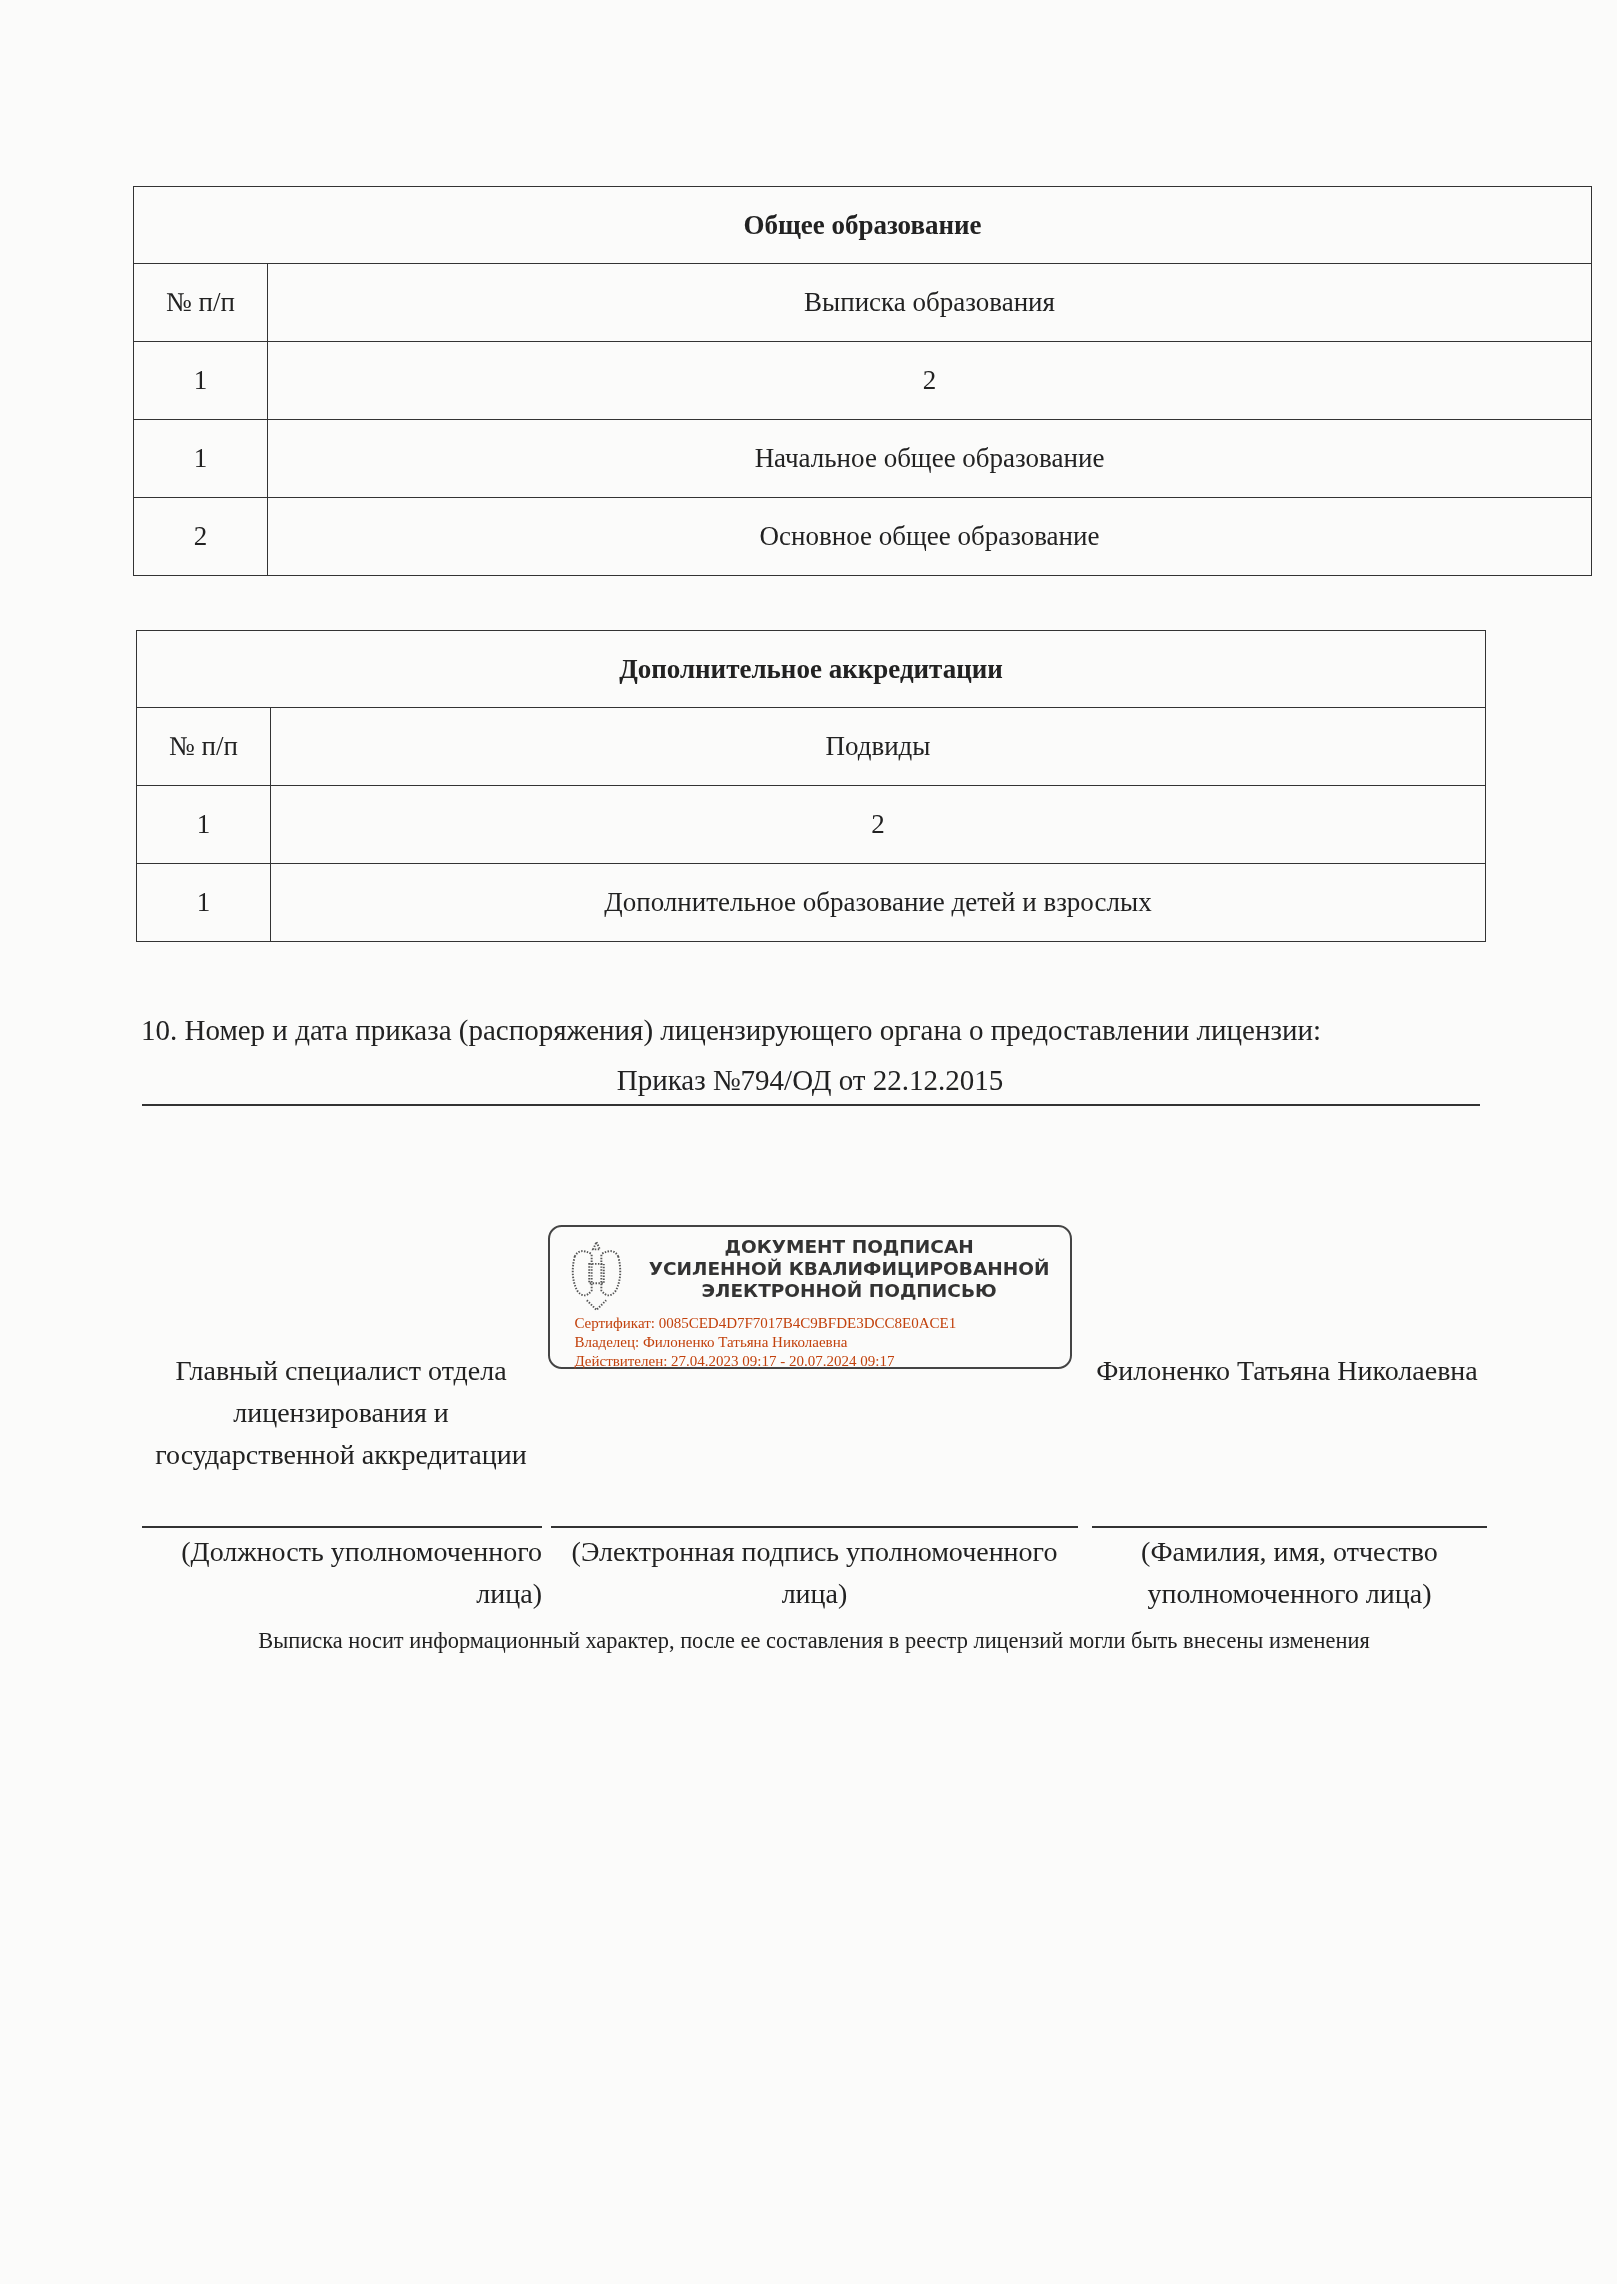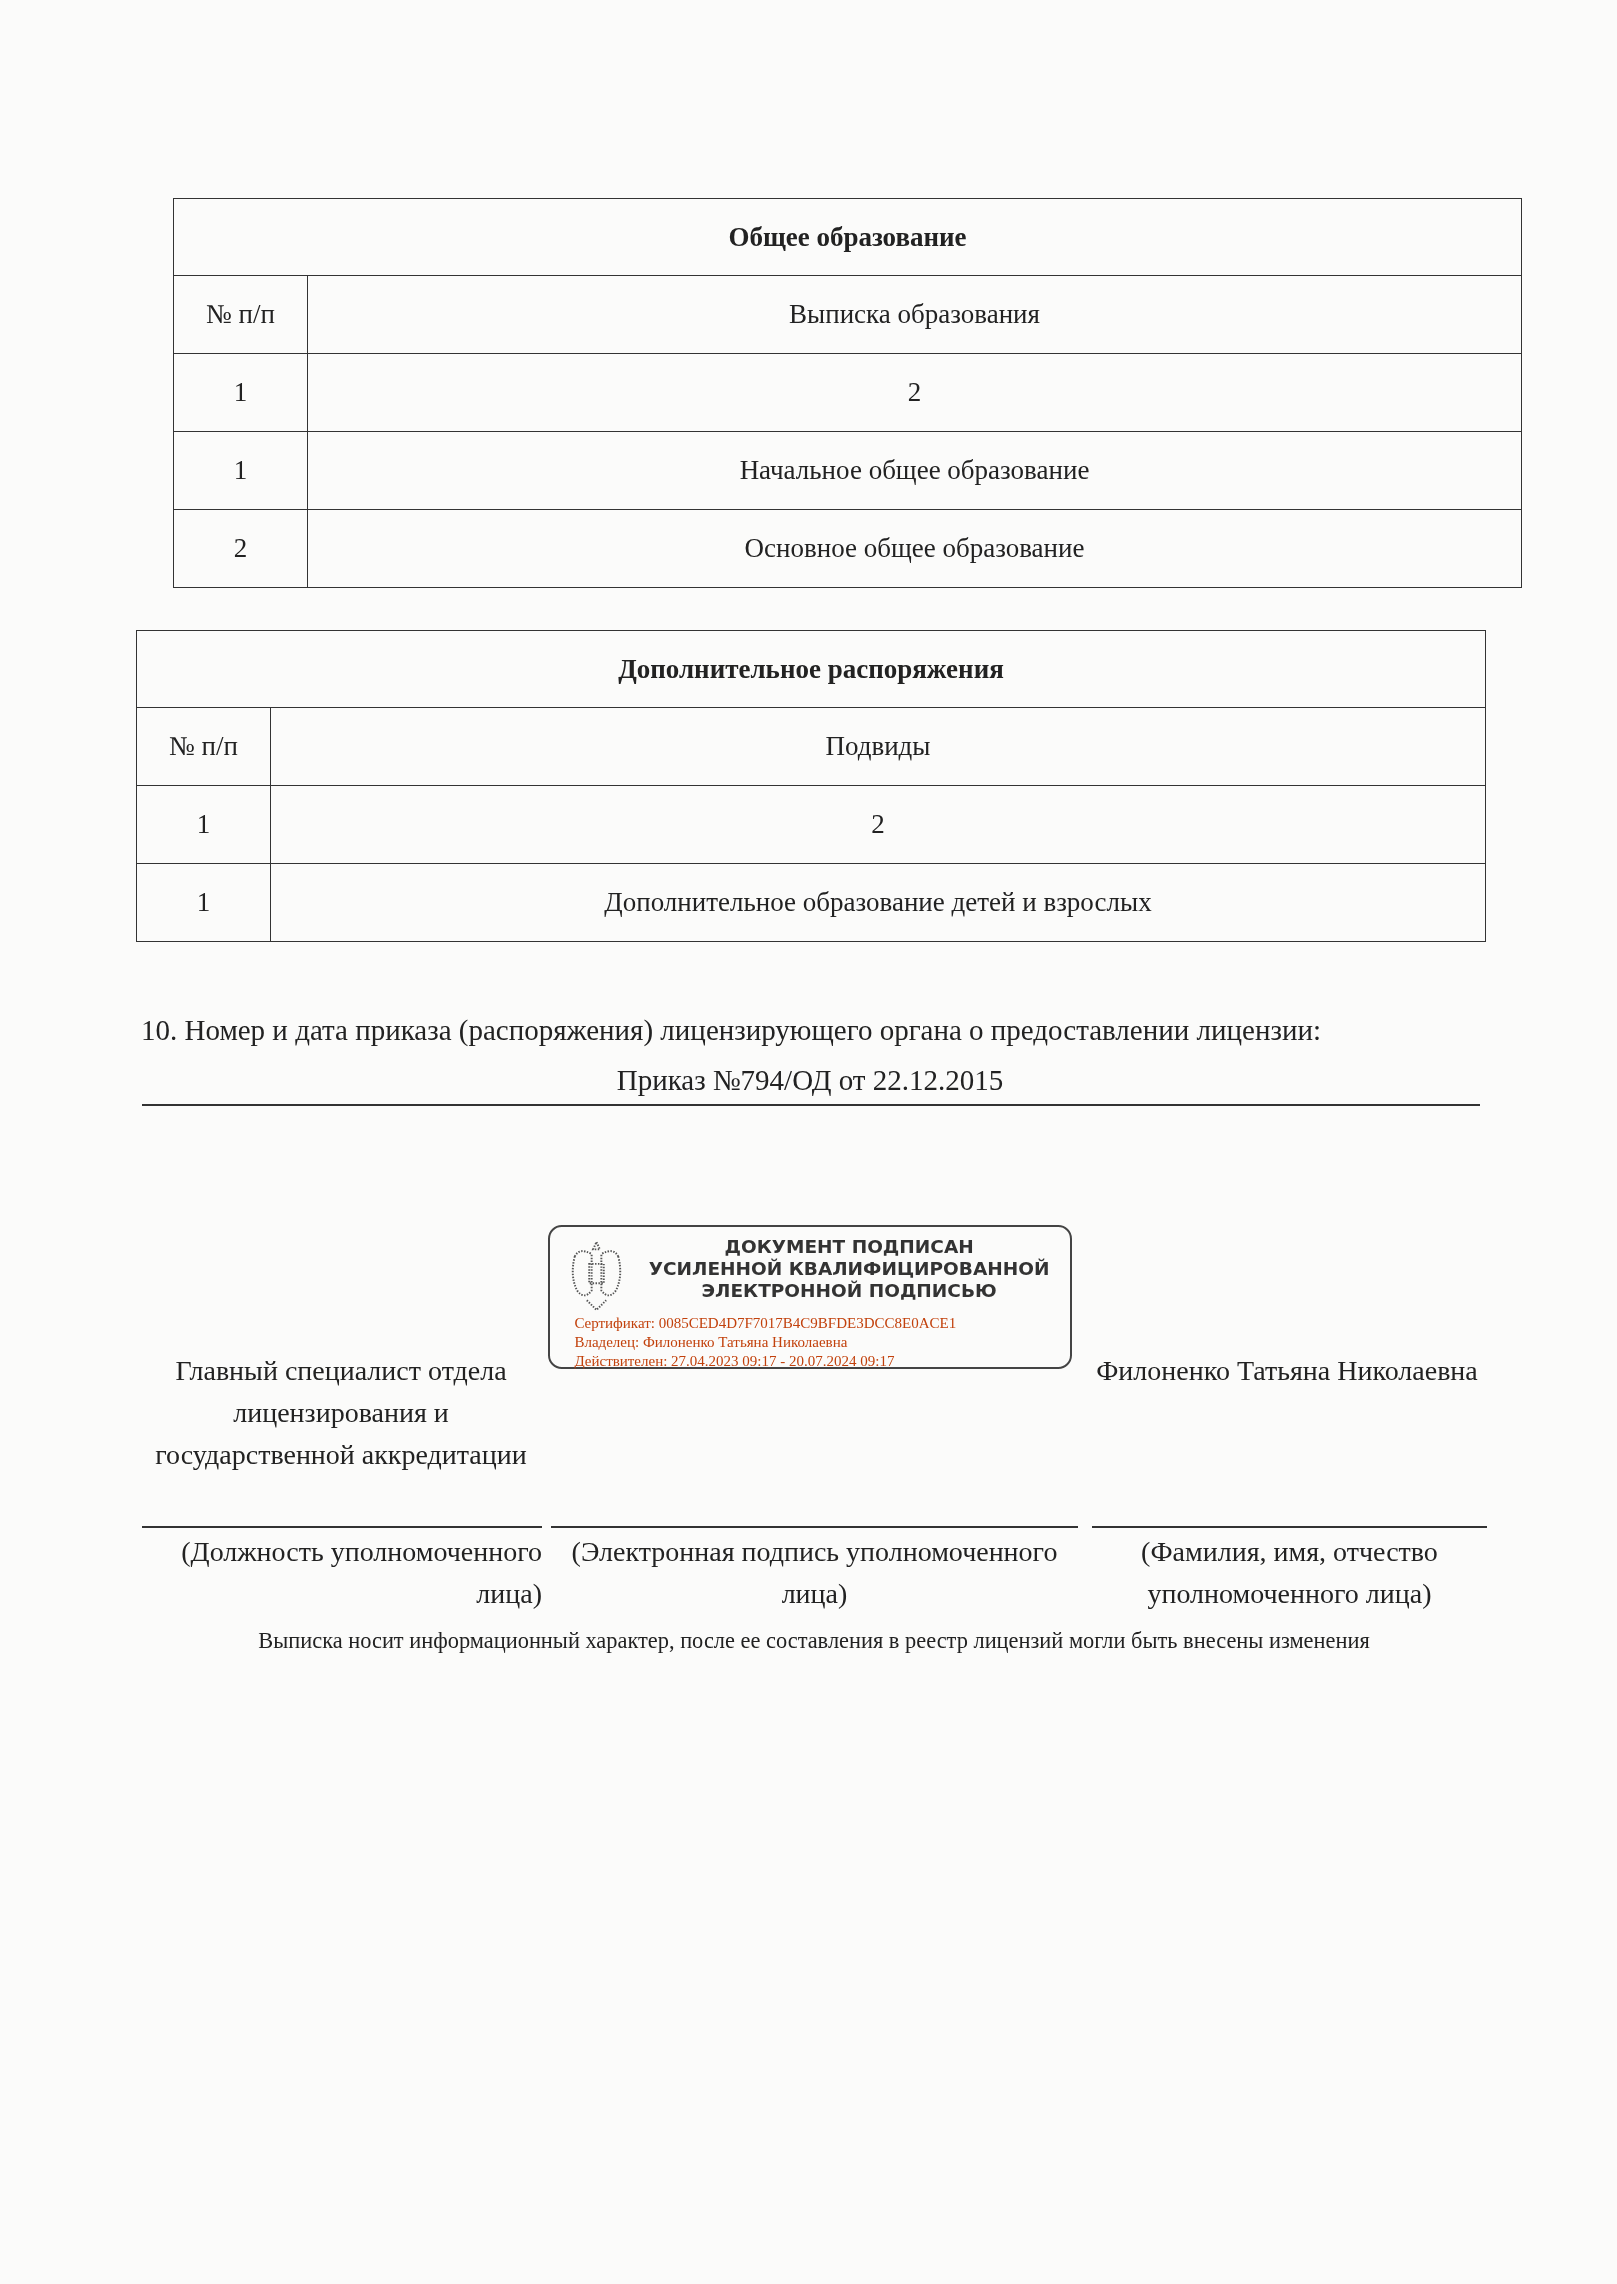--- a/index.html
+++ b/index.html
@@ -10,21 +10,21 @@
   }
   .tbl { position:absolute; border:1.5px solid #333; box-sizing:border-box; }
   .tbl .row { display:flex; border-top:1.5px solid #333; box-sizing:border-box; }
   .tbl .title {
     height:76px; display:flex; align-items:center; justify-content:center;
     font-weight:bold; font-size:27px; color:#222;
   }
   .tbl .cell { display:flex; align-items:center; justify-content:center; font-size:27px; }
   .tbl .c1 { width:134px; border-right:1.5px solid #333; box-sizing:border-box; }
   .tbl .c2 { flex:1; }
-  .t1 { left:133px; top:198px; width:1349px;margin-left:40px; }
+  .t1 { left:133px; top:186px; width:1459px; }
   .t1 .row { height:78px; }
   .t2 { left:136px; top:630px; width:1350px; }
   .t2 .row { height:78px; }
   .para10 { position:absolute; left:141px; top:1014px; font-size:29px; white-space:nowrap; }
   .order { position:absolute; left:141px; width:1338px; top:1064px; text-align:center; font-size:29px; }
   .order-line { position:absolute; left:142px; width:1338px; top:1104px; height:2.4px; background:#333; }
 
   .stamp {
     position:absolute; left:548px; top:1225px; width:524px; height:144px;
     border:2.4px solid #444; border-radius:13.7px; box-sizing:border-box;
@@ -67,21 +67,21 @@
     <div class="cell c1">1</div>
     <div class="cell c2">Начальное общее образование</div>
   </div>
   <div class="row">
     <div class="cell c1">2</div>
     <div class="cell c2">Основное общее образование</div>
   </div>
 </div>
 
 <div class="tbl t2">
-  <div class="title">Дополнительное распоряжения</div>
+  <div class="title">Дополнительное аккредитации</div>
   <div class="row">
     <div class="cell c1">№ п/п</div>
     <div class="cell c2">Подвиды</div>
   </div>
   <div class="row">
     <div class="cell c1">1</div>
     <div class="cell c2">2</div>
   </div>
   <div class="row">
     <div class="cell c1">1</div>

